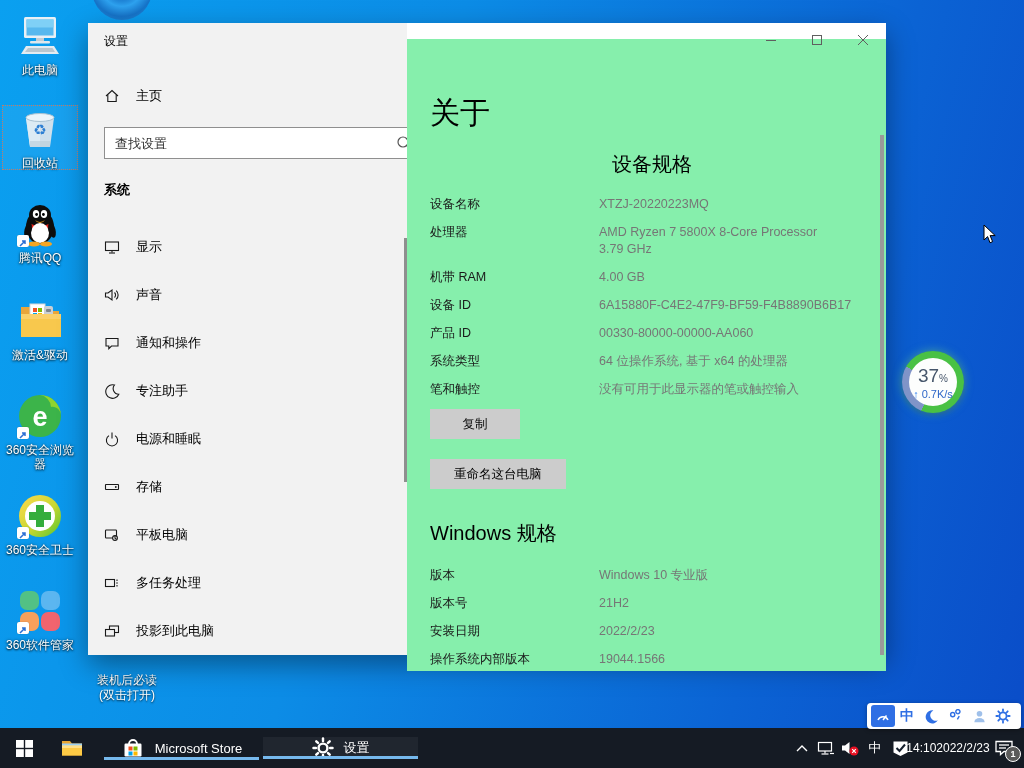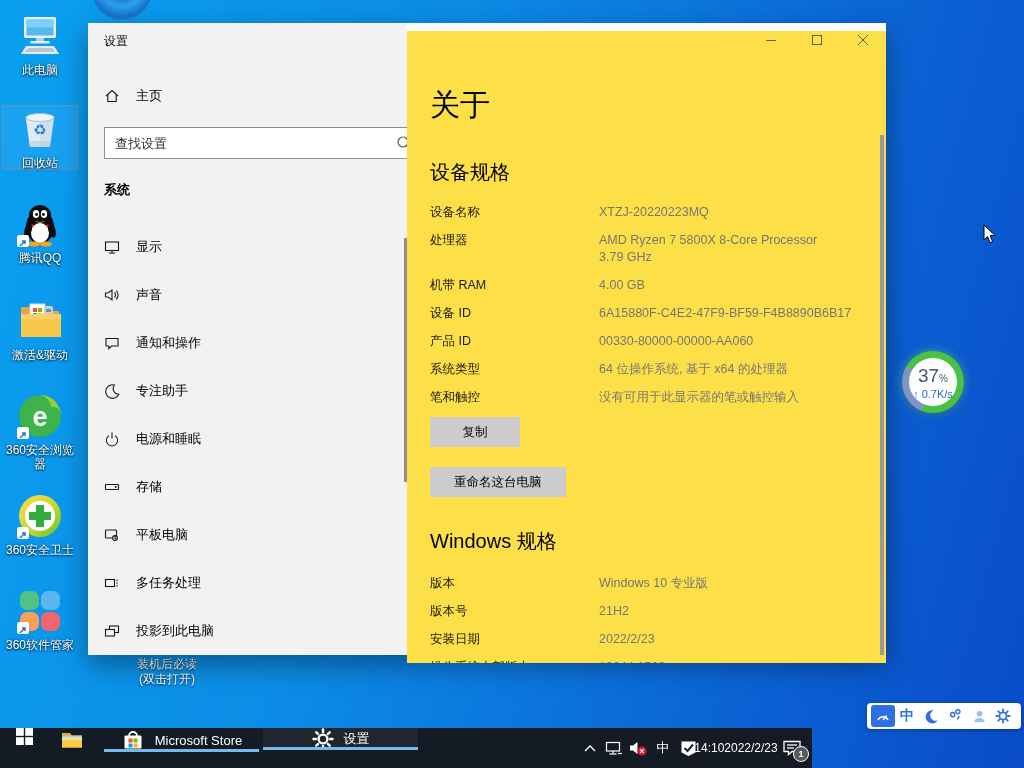--- a/index.html
+++ b/index.html
@@ -36,25 +36,25 @@
     background:#fff; border:1px solid #8f8f8f; }
   #search-box input { width:100%; height:100%; border:0; outline:none; padding:0 30px 0 10px;
     font-size:13px; color:#333; font-family:inherit; background:transparent; }
   #search-box input::placeholder { color:#333; opacity:1; }
   #search-ic { position:absolute; right:8px; top:7px; }
   #section-hdr { position:absolute; left:16px; top:158px; font-size:13px; font-weight:bold; color:#000; }
   #nav-list { position:absolute; left:0; top:200px; width:316px; }
   #nav-list .side-item { position:relative; height:48px; }
   #side-scroll { position:absolute; right:0; top:215px; width:3px; height:244px; background:#8f8f8f; }
 
-  #main { position:absolute; left:319px; top:8px; width:479px; height:632px; background:#fde047;
+  #main { position:absolute; left:319px; top:16px; width:479px; height:632px; background:#86efac;
     padding:57px 12px 0 23px; overflow:hidden; }
   #page-title { font-size:30px; font-weight:300; color:#000; line-height:34px; }
   .sec-hdr { font-size:20px; font-weight:400; color:#000; line-height:28px; }
-  #dev-hdr { margin-top:36px; }
+  #dev-hdr { margin-top:20px;text-align:center; }
   #dev-rows { margin-top:18px; }
   .spec-row { display:flex; margin-bottom:11px;gap:29px; }
   .spec-label { flex:0 0 140px; font-size:12.5px; color:#1a1a1a; line-height:17px; }
   .spec-value { font-size:12.5px; color:#767676; line-height:17px; max-width:310px; white-space:pre-line; }
   .gray-btn { display:block; background:#cccccc; border:0; font-family:inherit; font-size:12.5px;
     color:#000; height:30px; padding:0 24px; cursor:pointer; }
   #copy-btn { margin-top:8px; min-width:90px; }
   #rename-btn { margin-top:20px; }
   #win-hdr { margin-top:30px; }
   #win-rows { margin-top:20px; }
@@ -68,22 +68,22 @@
     background:conic-gradient(from 300deg, #49c144 0deg 262deg, #8094c8 262deg 360deg);
     box-shadow:0 0 10px rgba(120,220,130,.55), 0 2px 5px rgba(0,0,0,.25); z-index:4; }
   #widget .inner { position:absolute; left:7px; top:7px; width:48px; height:48px; border-radius:50%;
     background:#fdfefd; text-align:center; }
   #widget .pct { font-size:19px; color:#46566b; line-height:21px; margin-top:7px; }
   #widget .pct .sign { font-size:10px; }
   #widget .spd { font-size:11px; color:#2d66c8; line-height:11px; }
   #widget .spd .arrow { color:#2d7ff0; }
 
   
-  #taskbar { position:absolute; left:0; top:728px; width:812px; height:40px; background:#151b24;
-    display:flex; align-items:flex-start; z-index:5; }
+  #taskbar { position:absolute; left:0; top:728px; width:1024px; height:40px; background:#151b24;
+    display:flex; align-items:center; z-index:5; }
   .tb-btn { display:flex; align-items:center; justify-content:center; cursor:default; position:relative; }
   #tb-start { width:48px; }
   #tb-explorer { width:48px; }
   #tb-store { width:155px; margin-left:8px; }
   #tb-store .tb-lbl { color:#fff; font-size:13px; margin-left:10px; }
   #tb-settings { width:155px; margin-left:4px; background:rgba(255,255,255,.05); }
   #tb-settings .tb-lbl { color:#fff; font-size:13px; margin-left:10px; }
   .tb-underline { position:absolute; left:0; bottom:0; width:100%; height:3px; background:#76b9ed; }
   #tray { margin-left:auto; display:flex; align-items:center; }
   .tray-ic { display:flex; align-items:center; justify-content:center; width:24px; height:40px; cursor:default; }
@@ -95,22 +95,22 @@
     display:flex; align-items:center; justify-content:center; }
 
   
   #ime-bar { position:absolute; left:867px; top:703px; width:154px; height:26px; background:#fff;
     border-radius:4px; box-shadow:0 1px 4px rgba(0,0,0,.35); display:flex; align-items:center;
     padding:0 4px; z-index:6; }
   .ime-ic { display:flex; align-items:center; justify-content:center; width:24px; height:22px; cursor:default; }
   #ime-mode { color:#2f6fe4; font-size:14px; font-weight:bold; }
 
   
-  #readme-label { position:absolute; left:92px; top:657px; width:70px; text-align:center; z-index:1;
-    color:#fff; font-size:12px; line-height:15px; text-shadow:0 1px 2px rgba(0,0,0,.85);margin-left:40px; }
+  #readme-label { position:absolute; left:92px; top:673px; width:70px; text-align:center; z-index:1;
+    color:#fff; font-size:12px; line-height:15px; text-shadow:0 1px 2px rgba(0,0,0,.85); }
 
   
   #cursor { position:absolute; left:983px; top:224px; z-index:9; pointer-events:none; }
 </style>
 </head>
 <body>
 
 <div id="desktop">
 
   <div id="circle-deco"></div>

